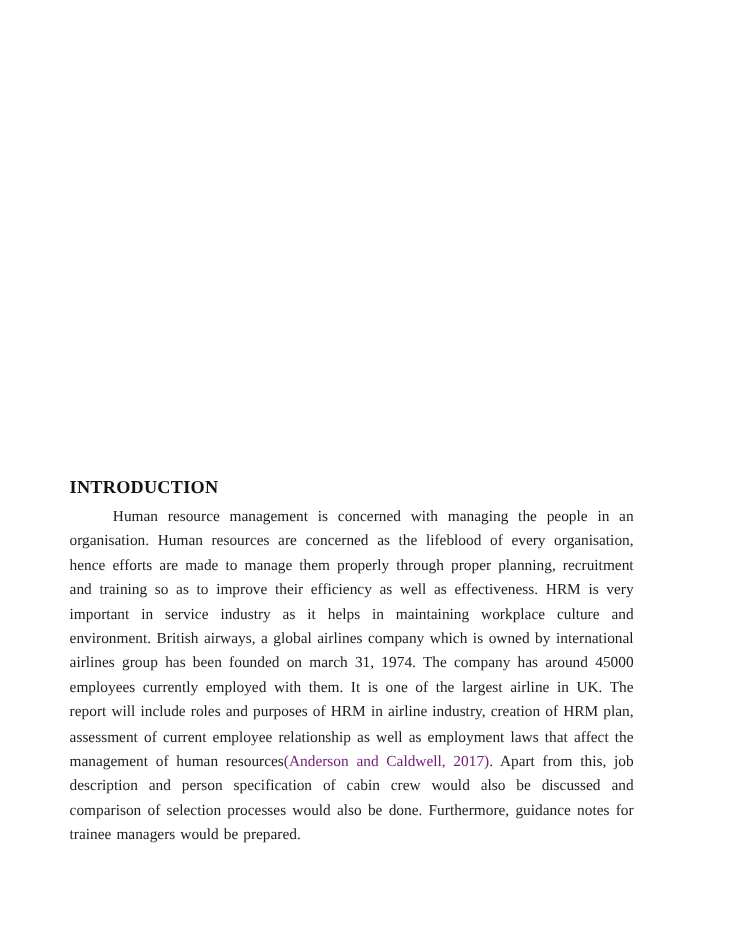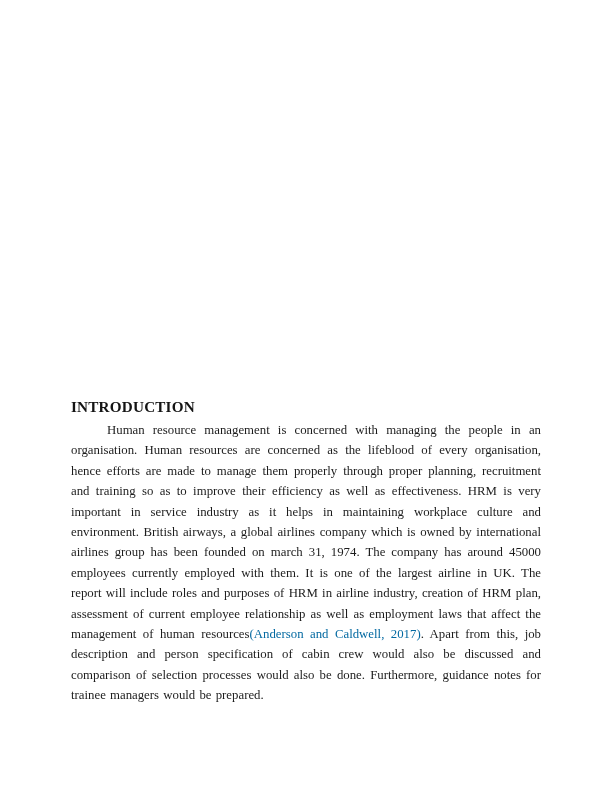--- a/index.html
+++ b/index.html
@@ -10,21 +10,21 @@
     .page {
       position: relative;
       width: 612px;
       height: 792px;
       background: #ffffff;
       overflow: hidden;
       font-family: "Liberation Serif", serif;
     }
     .content {
       position: absolute;
-      left: 71px;
+      left: 58px;
       top: 399px;
       width: 470px;
     }
     .section-heading {
       margin: 0;
       padding: 0;
       font-size: 15.2px;
       line-height: 15px;
       font-weight: bold;
       letter-spacing: 0.2px;
@@ -36,21 +36,21 @@
       padding: 0;
       font-size: 12.8px;
       line-height: 20.4px;
       text-align: justify;
       text-indent: 36px;
       color: #1c1c1c;
       word-spacing: 1px;
       font-family: "Liberation Serif", serif;
     }
     .citation {
-      color: #0369a1;
+      color: #701a75;
     }
   </style>
 </head>
 <body>
 
 <div class="page">
   <div class="content">
     <h1 class="section-heading">INTRODUCTION</h1>
     <p class="body-paragraph"><span>Human resource management is concerned with managing the people in an organisation. Human resources are concerned as the lifeblood of every organisation, hence efforts are made to manage them properly through proper planning, recruitment and training so as to improve their efficiency as well as effectiveness. HRM is very important in service industry as it helps in maintaining workplace culture and environment. British airways, a global airlines company which is owned by international airlines group has been founded on march 31, 1974. The company has around 45000 employees currently employed with them. It is one of the largest airline in UK. The report will include roles and purposes of HRM in airline industry, creation of HRM plan, assessment of current employee relationship as well as employment laws that affect the management of human resources</span><span class="citation">(Anderson and Caldwell, 2017)</span><span>. Apart from this, job description and person specification of cabin crew would also be discussed and comparison of selection processes would also be done. Furthermore, guidance notes for trainee managers would be prepared.</span></p>
   </div>

